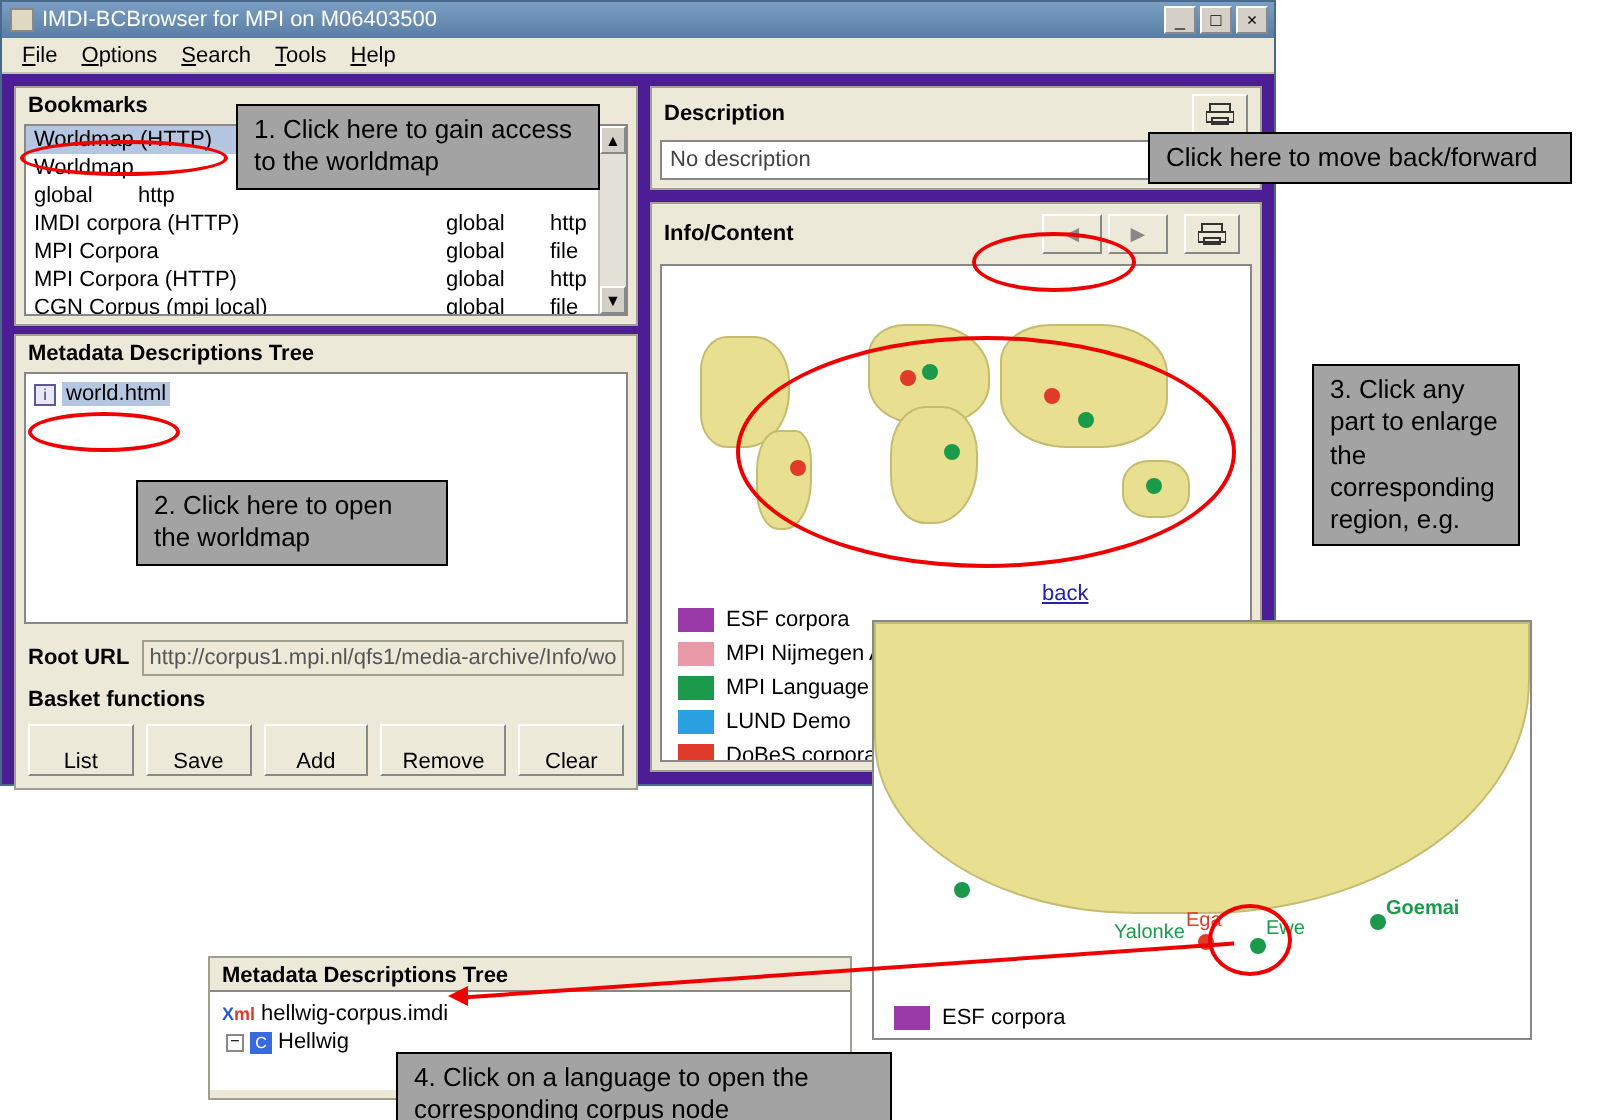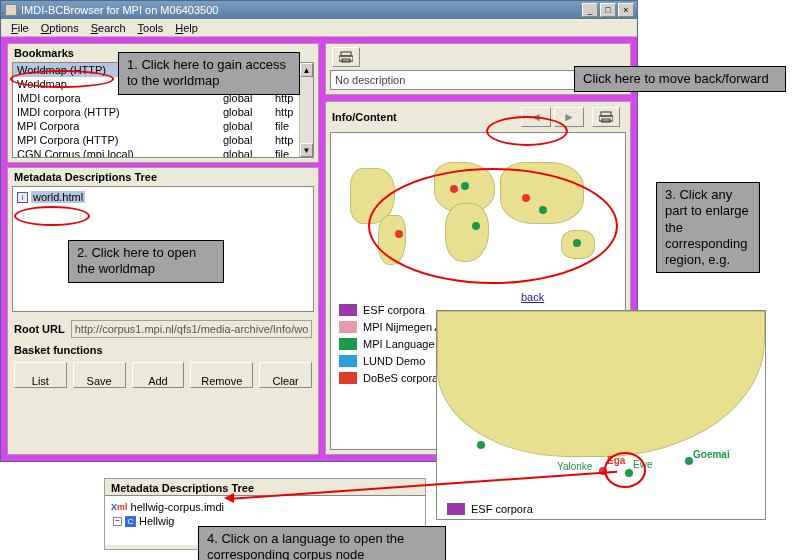--- a/index.html
+++ b/index.html
@@ -1,17 +1,17 @@
 <!DOCTYPE html>
 <html><head>
 <meta charset="utf-8">
 <style>
   * { box-sizing: border-box; margin: 0; padding: 0; }
   body { font-family: "Tahoma", "Arial", sans-serif; font-size: 11px; background: #fff; width: 800px; height: 560px; position: relative; overflow: hidden; }
-  .window { position: absolute; left: 0; top: 0; width: 638px; height: 462px; border: 1px solid #4a6a8a; background: #d946ef; }
+  .window { position: absolute; left: 0; top: 0; width: 638px; height: 393px; border: 1px solid #4a6a8a; background: #4c1d95; }
   .titlebar { height: 18px; background: linear-gradient(#7b9ec4,#5a7da3); color: #fff; display: flex; align-items: center; padding: 0 3px 0 4px; font-size: 11px; }
   .titlebar-icon { width:12px;height:12px;background:#e0d8c0;border:1px solid #888;margin-right:4px; }
   .titlebar-spacer { flex:1; }
   .win-btn { width:16px;height:14px;background:#d4d0c8;border:1px solid #fff;border-right-color:#888;border-bottom-color:#888;margin-left:2px;display:flex;align-items:center;justify-content:center;font-size:9px;color:#000; }
   .menubar { height:18px; background:#ece9d8; display:flex; align-items:center; padding:0 4px; border-bottom:1px solid #c0c0b0; }
   .menubar span { padding:2px 6px; cursor:default; }
   .menubar span u { text-decoration: underline; }
   .content { position:absolute; top:36px; left:0; right:0; bottom:0; padding:6px; display:flex; gap:6px; }
   .col-left { width: 312px; display:flex; flex-direction:column; gap:4px; }
   .col-right { flex:1; display:flex; flex-direction:column; gap:6px; }
@@ -100,21 +100,20 @@
             <span class="bm-name">Worldmap (HTTP)</span>
             <span class="bm-scope">global</span>
             <span class="bm-type">file</span>
           </div>
           <div class="bm-row">
             <span class="bm-name">Worldmap</span>
             <span class="bm-scope">global</span>
             <span class="bm-type">file</span>
           </div>
           <div class="bm-row">
-            <span class="bm-name">IMDI corpora</span>
             <span class="bm-scope">global</span>
             <span class="bm-type">http</span>
           </div>
           <div class="bm-row">
             <span class="bm-name">IMDI corpora (HTTP)</span>
             <span class="bm-scope">global</span>
             <span class="bm-type">http</span>
           </div>
           <div class="bm-row">
             <span class="bm-name">MPI Corpora</span>
@@ -158,20 +157,21 @@
           <button class="btn wide">Add</button>
           <button class="btn wide">Remove</button>
           <button class="btn wide">Clear</button>
         </div>
       </div>
     </div>
 
     <div class="col-right">
       <div class="panel">
         <div class="desc-head">
+          <div class="panel-title">Description</div>
           <div class="print-btn">
             <svg width="14" height="12">
                 <rect x="2" y="1" width="10" height="4" fill="none" stroke="#333"></rect>
                 <rect x="0" y="5" width="14" height="5" fill="none" stroke="#333"></rect>
                 <rect x="3" y="8" width="8" height="3" fill="none" stroke="#333"></rect>
               </svg>
           </div>
         </div>
         <div class="desc-text">No description</div>
       </div>
@@ -240,21 +240,21 @@
       </div>
     </div>
   </div>
 </div>
 
 <div class="region-map">
   <div class="region-land" style="left:0;top:0;width:100%;height:70%;border-radius:0 0 50% 40%/0 0 80% 60%"></div>
   <div class="dot" style="left:40px;top:130px;background:#1a9a4a"></div>
   <span class="lbl" style="left:120px;top:150px;color:#1a9a4a">Yalonke</span>
   <div class="dot" style="left:162px;top:156px;background:#e03a2a"></div>
-  <span class="lbl" style="left:170px;top:144px;color:#e03a2a;font-weight:bold">Ega</span>
+  <span class="lbl" style="left:156px;top:144px;color:#e03a2a;font-weight:normal">Ega</span>
   <div class="dot" style="left:188px;top:158px;background:#1a9a4a"></div>
   <span class="lbl" style="left:196px;top:148px;color:#1a9a4a">Ewe</span>
   <div class="dot" style="left:248px;top:146px;background:#1a9a4a"></div>
   <span class="lbl" style="left:256px;top:138px;color:#1a9a4a;font-weight:bold">Goemai</span>
   <div class="region-legend">
     <span class="sw" style="background:#9a3aa8"></span>
       <span>ESF corpora</span>
   </div>
 </div>
 

